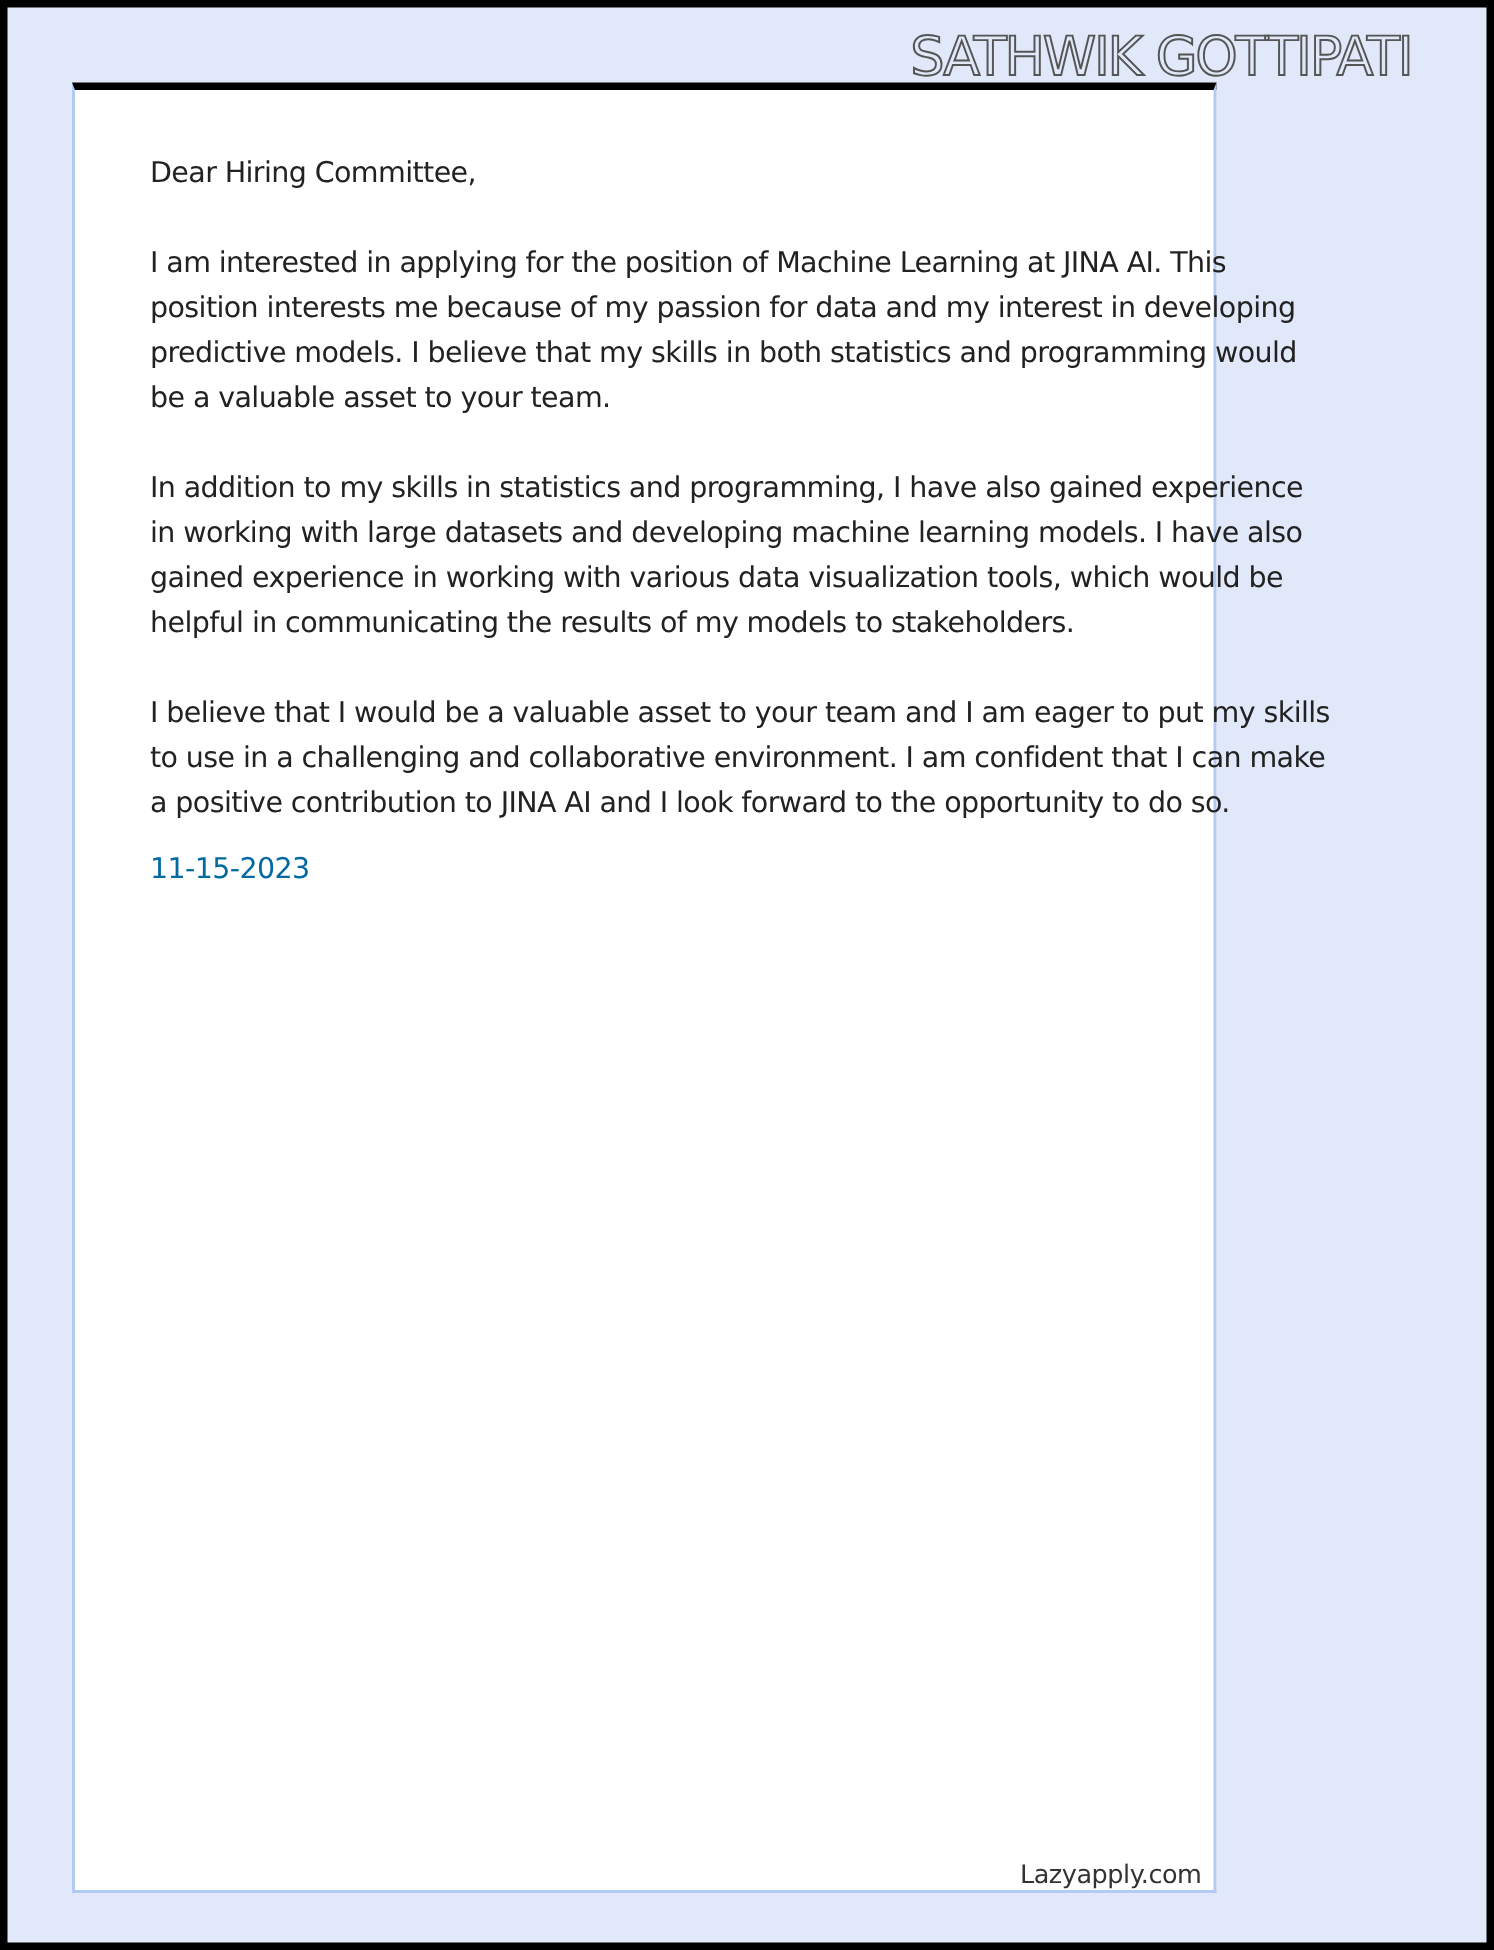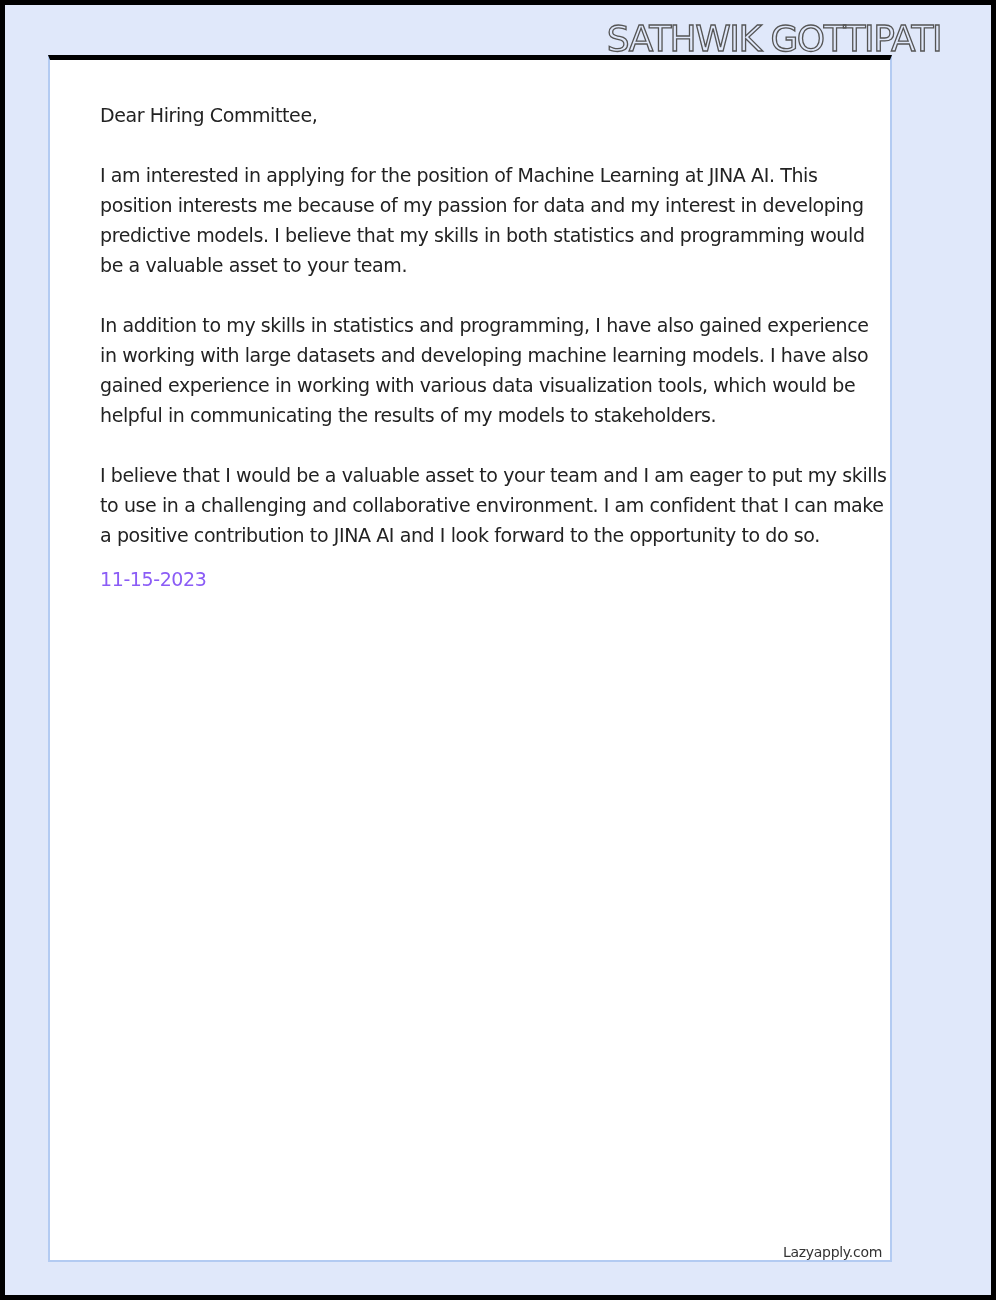--- a/index.html
+++ b/index.html
@@ -14,36 +14,36 @@
     font-family: "DejaVu Sans", sans-serif;
     font-size: 36px; letter-spacing: -1.5px;
     color: #e0e8fa;
     -webkit-text-stroke: 1.3px #555;
     line-height: 44px;
     font-weight: normal;
     margin-left: 32px;
   }
   .page {
     position: absolute; left: 43px; top: 50px;
-    width: 844px; height: 1207px; box-sizing: border-box;
+    width: 763px; height: 1207px; box-sizing: border-box;
     background: #fff;
     border: 2px solid #b3cbf2;
     border-top: 5px solid #000;
   }
   .letter {
     position: absolute; left: 50px; top: 40px; width: 790px;
     font-size: 19px; line-height: 30px; color: #222;
     letter-spacing: -0.4px;
   }
   .letter p { margin: 0 0 30px 0; }
   .letter p.last { margin-bottom: 14px; }
-  .date { color: #8b5cf6; font-size: 19px; }
+  .date { color: #0369a1; font-size: 19px; }
   .footer {
     position: absolute; right: 8px; bottom: 0px;
-    font-size: 14px; color: #333; letter-spacing: -0.3px;
+    font-size: 17px; color: #333; letter-spacing: -0.3px;
   }
 </style>
 </head>
 <body>
 
 <div class="name">SATHWIK GOTTIPATI</div>
 
 <div class="page">
   <div class="letter">
     <p>Dear Hiring Committee,</p>

